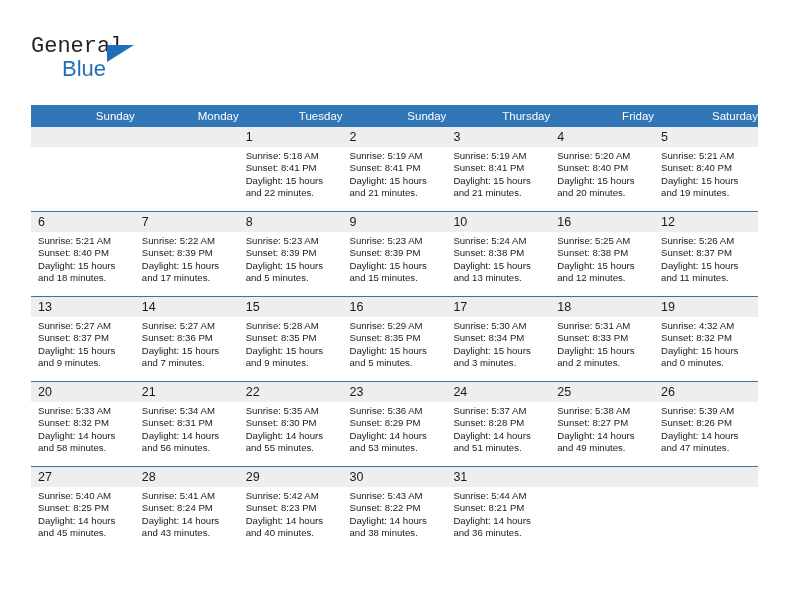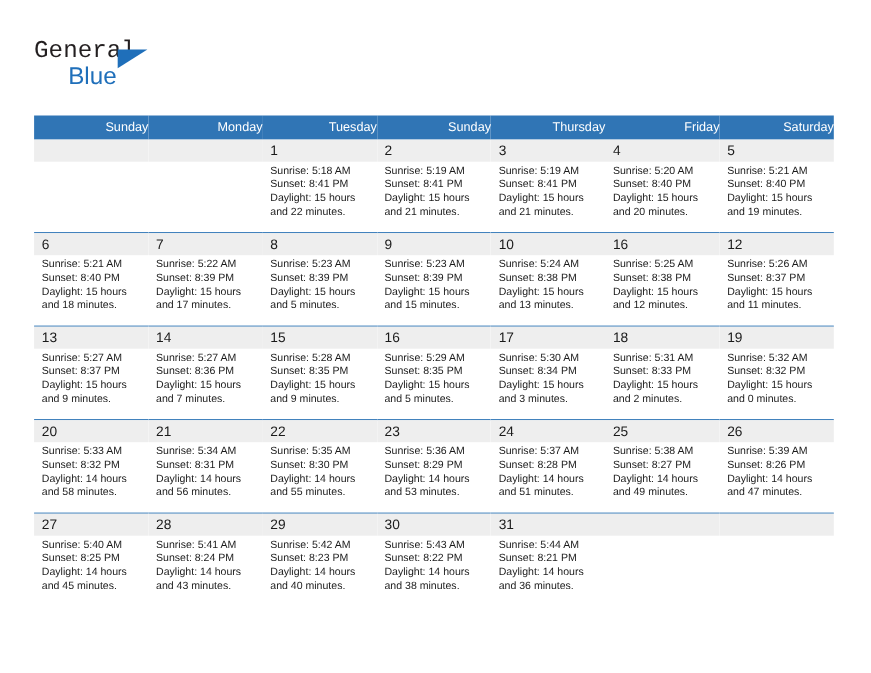--- a/index.html
+++ b/index.html
@@ -375,21 +375,21 @@
                 <div>Sunset: 8:33 PM</div>
                 <div>Daylight: 15 hours</div>
                 <div>and 2 minutes.</div>
               </div>
             </div>
           </td>
           <td>
             <div class="daycell">
               <div class="daynum">19</div>
               <div class="info">
-                <div>Sunrise: 5:32 AM</div>
+                <div>Sunrise: 4:32 AM</div>
                 <div>Sunset: 8:32 PM</div>
                 <div>Daylight: 15 hours</div>
                 <div>and 0 minutes.</div>
               </div>
             </div>
           </td>
         </tr>
         <tr>
           <td>
             <div class="daycell">

